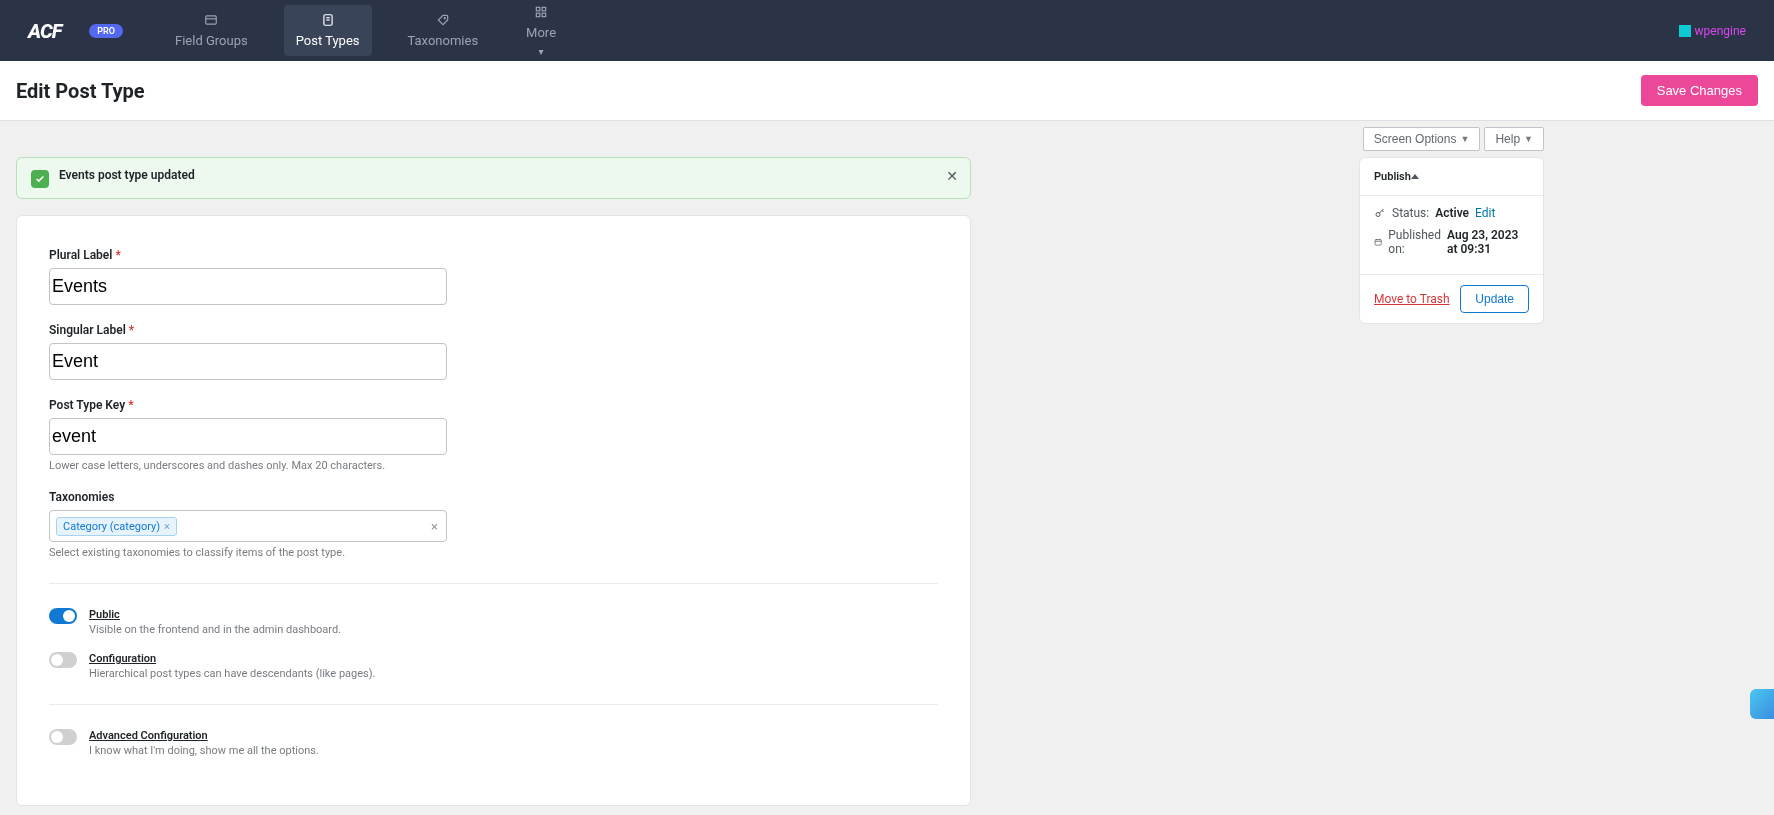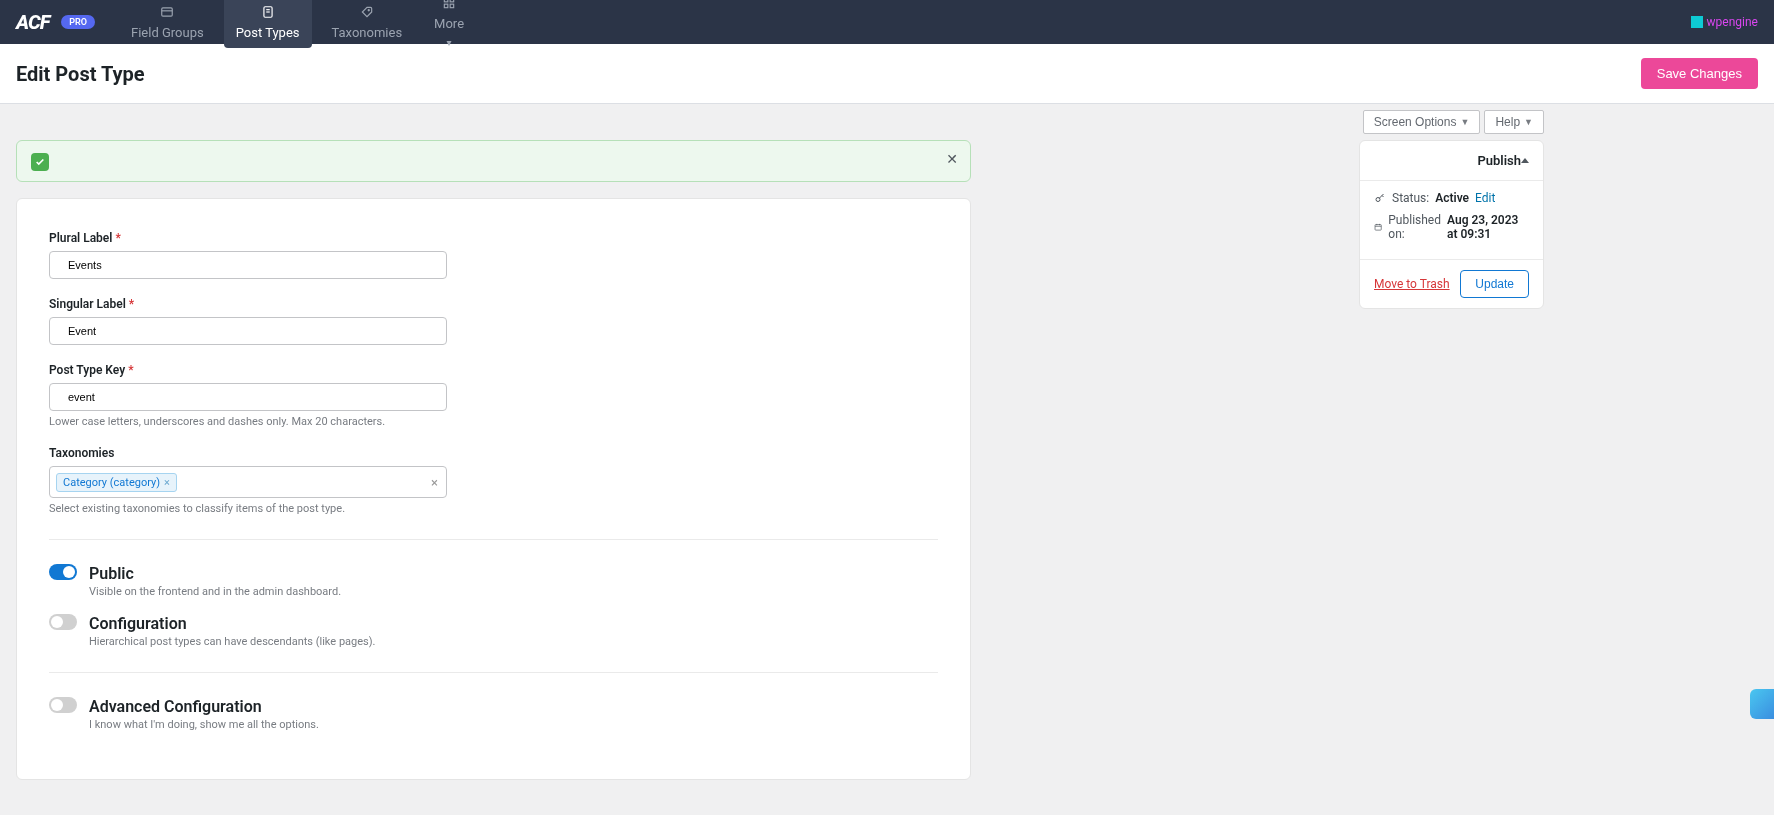--- a/index.html
+++ b/index.html
@@ -1,18 +1,18 @@
 <!DOCTYPE html>
 <html><head>
 <meta charset="utf-8">
 <style>
   * { box-sizing: border-box; margin: 0; padding: 0; }
   body { font-family: -apple-system, BlinkMacSystemFont, "Segoe UI", Roboto, sans-serif; font-size: 13px; color: #1d2327; background: #f0f0f1; }
   
-  .topbar { background: #2b3447; height: 44px; display: flex; align-items: center; padding: 0 16px; gap: 8px; }
+  .topbar { background: #2b3447; height: 61px; display: flex; align-items: center; padding: 0 28px; gap: 24px; }
   .logo { color: #fff; font-weight: 800; font-style: italic; font-size: 20px; letter-spacing: -1px; margin-right: 4px; }
   .pro-badge { background: #5568f0; color: #fff; font-size: 9px; font-weight: 600; padding: 2px 8px; border-radius: 10px; margin-right: 16px; }
   .nav-item { display: flex; align-items: center; gap: 6px; color: #9ba3b0; padding: 8px 12px; border-radius: 4px; cursor: pointer; font-size: 13px; flex-direction: column; }
   .nav-item.active { background: #3a4458; color: #fff; }
   .nav-item svg { width: 14px; height: 14px; }
   .topbar-right { margin-left: auto; display: flex; align-items: center; gap: 4px; color: #d946ef; font-size: 12px; }
   .wpengine-logo { width: 12px; height: 12px; background: #0ecad4; display: inline-block; }
   
   .page-header { background: #fff; border-bottom: 1px solid #dcdfe4; padding: 14px 16px; display: flex; align-items: center; justify-content: space-between; }
   .page-title { font-size: 20px; font-weight: 700; }
@@ -32,42 +32,42 @@
   .notice-title { font-weight: 600; font-size: 12px; margin-bottom: 2px; }
   .notice-links { font-size: 12px; }
   .notice-links a { color: #0073aa; text-decoration: none; }
   .notice-links .sep { color: #c0c0c0; padding: 0 4px; }
   .notice-close { position: absolute; right: 12px; top: 10px; cursor: pointer; color: #50575e; font-size: 14px; }
   
   .card { background: #fff; border: 1px solid #e4e4e4; border-radius: 6px; padding: 32px 32px; }
   .form-field { margin-bottom: 18px; max-width: 398px; }
   .form-label { display: block; font-size: 12px; font-weight: 600; margin-bottom: 6px; }
   .req { color: #d63638; }
-  .form-input { width: 100%; border: 1px solid #c3c4c7; border-radius: 4px; padding: 7px 18px; font-size: 11px; }
+  .form-input { width: 100%; border: 1px solid #c3c4c7; border-radius: 4px; padding: 7px 2px; font-size: 18px; }
   .form-help { font-size: 11px; color: #787c82; margin-top: 4px; }
   
   .tax-input { display: flex; align-items: center; gap: 4px; border: 1px solid #c3c4c7; border-radius: 4px; padding: 4px 6px; width: 100%; max-width: 398px; position: relative; min-height: 32px; }
   .tax-chip { background: #e7f3fb; border: 1px solid #a6d4f0; color: #1178d3; font-size: 11px; padding: 2px 6px; border-radius: 3px; display: flex; align-items: center; gap: 4px; }
   .tax-chip-x { cursor: pointer; color: #6aa8d0; }
   .tax-clear { position: absolute; right: 8px; color: #999; cursor: pointer; }
   
   .divider { border: 0; border-top: 1px solid #eaeaea; margin: 24px 0; }
   
   .toggle-row { display: flex; gap: 12px; margin-bottom: 16px; }
   .toggle { width: 28px; height: 16px; border-radius: 10px; position: relative; cursor: pointer; flex-shrink: 0; }
   .toggle.on { background: #1178d3; }
   .toggle.off { background: #d0d0d0; }
   .toggle::after { content: ""; position: absolute; width: 12px; height: 12px; background: #fff; border-radius: 50%; top: 2px; transition: left .15s; }
   .toggle.on::after { left: 14px; }
   .toggle.off::after { left: 2px; }
-  .toggle-label { font-size: 16px; font-weight: 600; }
+  .toggle-label { font-size: 11px; font-weight: 600; text-decoration: underline; }
   .toggle-desc { font-size: 11px; color: #787c82; margin-top: 2px; }
   
   .panel { background: #fff; border: 1px solid #e4e4e4; border-radius: 6px; margin-bottom: 12px; }
-  .panel-header { padding: 12px 14px; font-size: 13px; font-weight: 600; display: flex; justify-content: flex-end; align-items: center; border-bottom: 1px solid #eaeaea; }
+  .panel-header { padding: 12px 14px; font-size: 11px; font-weight: 600; display: flex; justify-content: flex-start; align-items: center; border-bottom: 1px solid #eaeaea; }
   .panel-body { padding: 10px 14px; font-size: 12px; }
   .panel-row { display: flex; align-items: center; gap: 6px; margin-bottom: 8px; color: #50575e; }
   .panel-row svg { width: 12px; height: 12px; }
   .panel-row b { color: #1d2327; font-weight: 600; }
   .panel-row a { color: #0073aa; text-decoration: none; }
   .panel-footer { padding: 10px 14px; border-top: 1px solid #eaeaea; display: flex; justify-content: space-between; align-items: center; }
   .trash-link { color: #d63638; font-size: 12px; text-decoration: underline; }
   .btn-outline { background: #fff; border: 1px solid #1178d3; color: #1178d3; padding: 6px 14px; border-radius: 4px; font-size: 12px; cursor: pointer; }
   
   .caret-up { width: 0; height: 0; border-left: 4px solid transparent; border-right: 4px solid transparent; border-bottom: 5px solid #50575e; }
@@ -139,20 +139,21 @@
   <div class="columns">
     <div class="col-main">
 
       <div class="notice">
         <div class="notice-icon">
           <svg width="10" height="10" viewBox="0 0 24 24" fill="none" stroke="currentColor" stroke-width="4">
               <polyline points="20 6 9 17 4 12"></polyline>
             </svg>
         </div>
         <div class="notice-body">
+          <div class="notice-title">Events post type updated</div>
         </div>
         <span class="notice-close">✕</span>
       </div>
 
       <div class="card">
 
         <div class="form-field">
           <label class="form-label"><span>Plural Label</span> <span class="req">*</span></label>
           <input class="form-input" value="Events" style="">
         </div>

